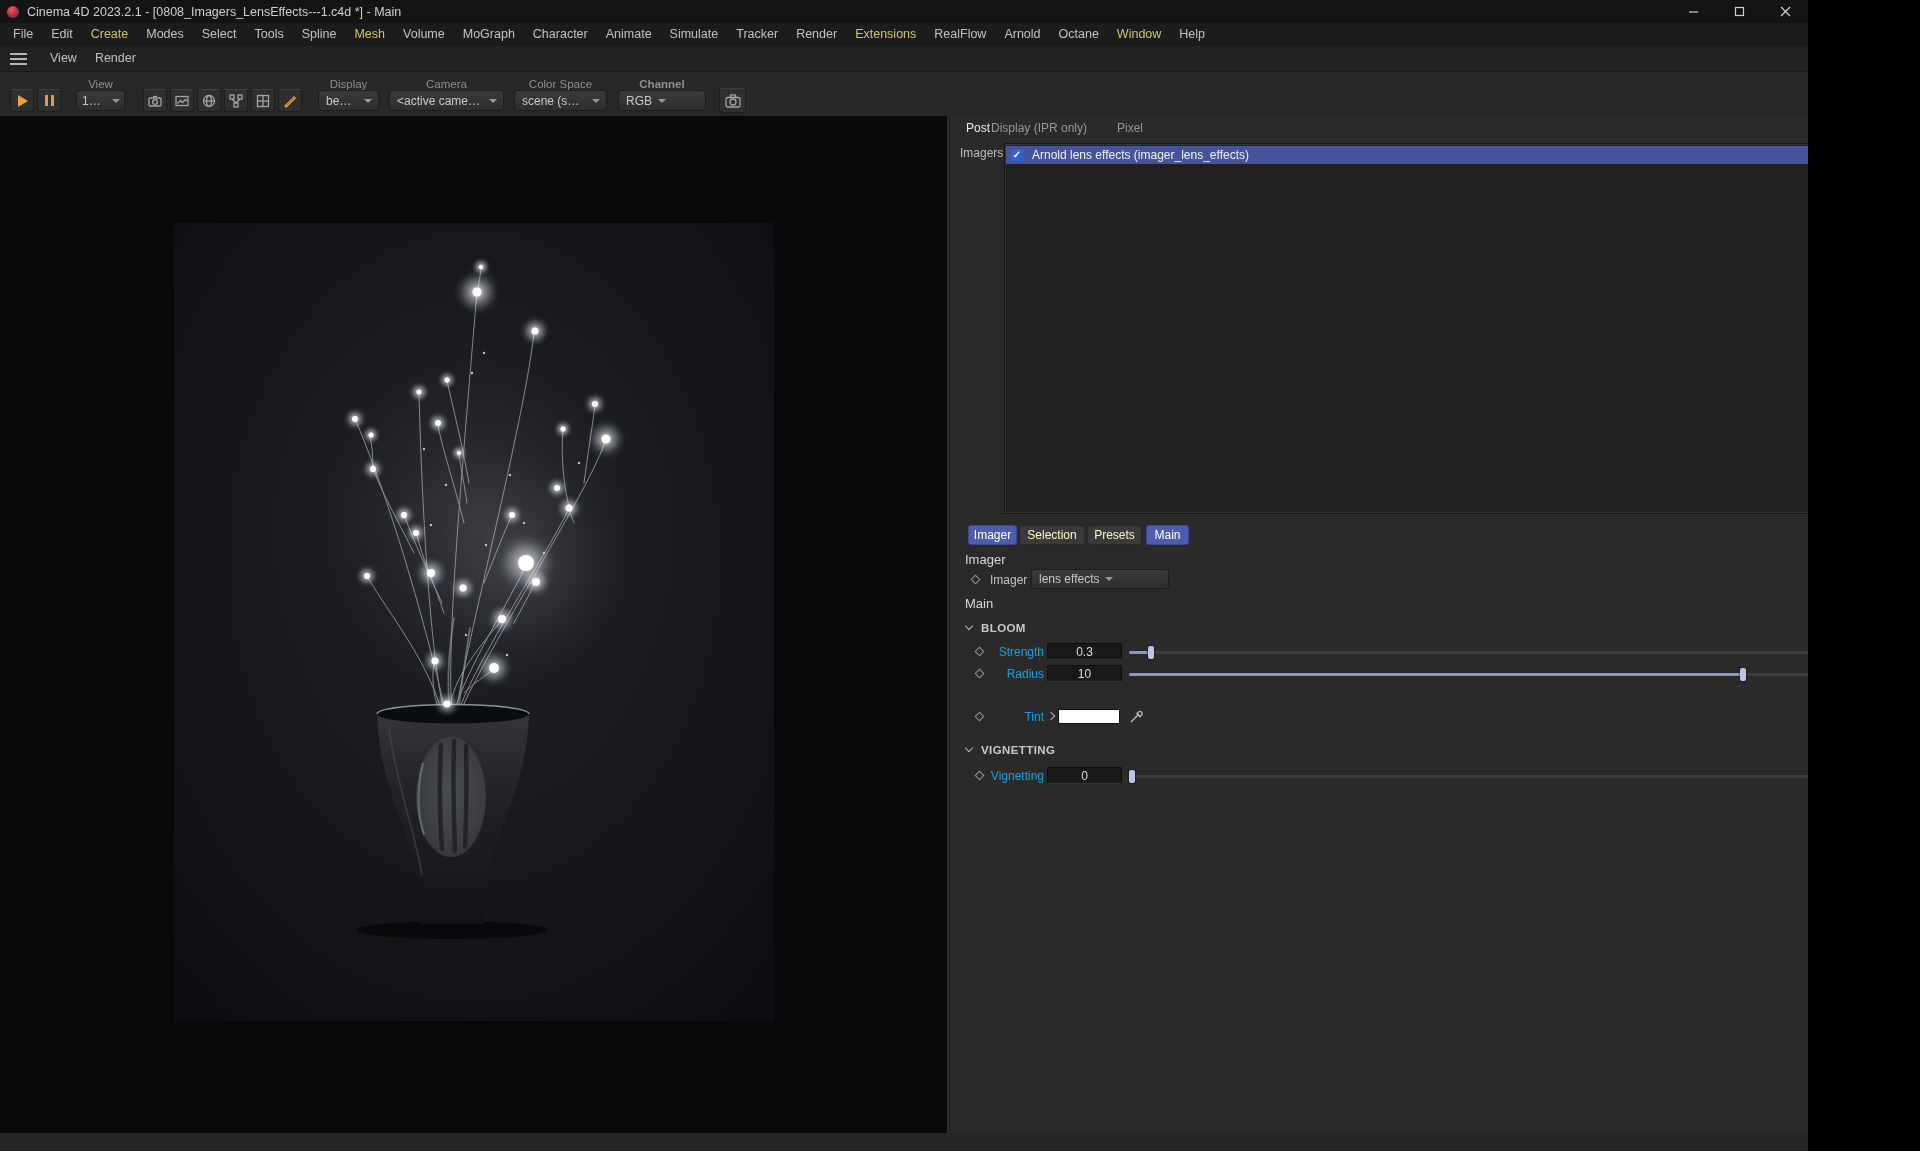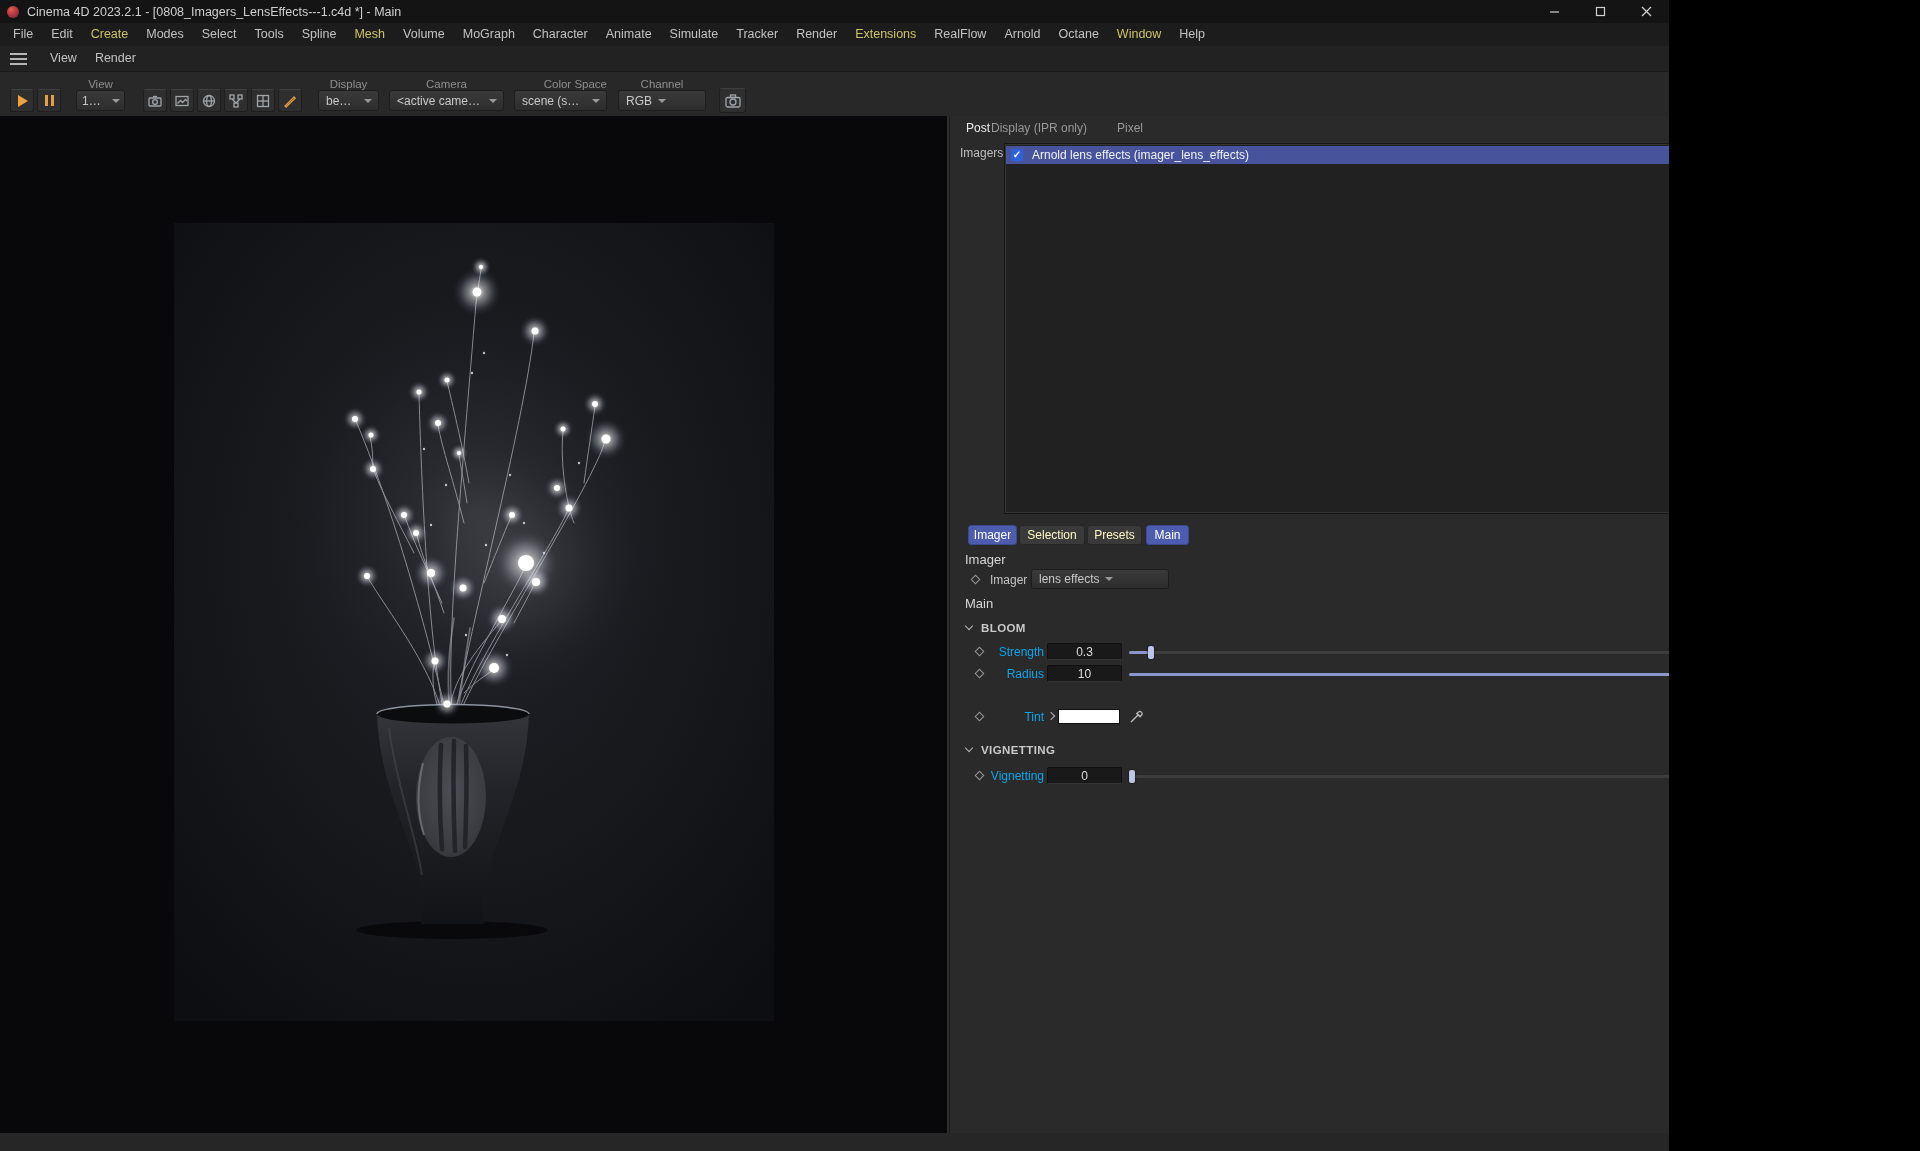--- a/index.html
+++ b/index.html
@@ -1,18 +1,18 @@
 <!DOCTYPE html>
 <html><head>
 <meta charset="utf-8">
 <style>
   * { margin:0; padding:0; box-sizing:border-box; }
   html,body { background:#000; }
   #app {
-    position:relative; width:1669px; height:1151px; overflow:hidden;
+    position:relative; width:1808px; height:1151px; overflow:hidden;
     background:#262626; font-family:"Liberation Sans", sans-serif;
     color:#c8c8c8; font-size:13px; -webkit-font-smoothing:antialiased;
   }
   
   .titlebar { position:absolute; left:0; top:0; width:100%; height:23px; background:#141414; display:flex; align-items:center; }
   .c4d-logo { width:12px; height:12px; border-radius:50%; margin:0 8px 0 7px;
     background:radial-gradient(circle at 35% 30%, #e2604e 0%, #b03040 55%, #5a2742 100%); }
   .title-text { font-size:12.5px; color:#cfcfcf; }
   .win-controls { margin-left:auto; display:flex; height:100%; }
   .win-btn { width:46px; height:100%; display:flex; align-items:center; justify-content:center; }
@@ -211,27 +211,27 @@
       <span class="dd-val">beauty</span>
       <span class="dd-arrow"></span>
     </div>
 
     <div class="grp-label" style="left:389px; width:115px;">Camera</div>
     <div class="dropdown" style="left:389px; width:115px;">
       <span class="dd-val">&lt;active camera&gt;</span>
       <span class="dd-arrow"></span>
     </div>
 
-    <div class="grp-label" style="left:514px; width:93px;text-align:right;">Color Space</div>
+    <div class="grp-label" style="left:514px; width:93px;">Color Space</div>
     <div class="dropdown" style="left:514px; width:93px;">
       <span class="dd-val">scene (sRGB)</span>
       <span class="dd-arrow"></span>
     </div>
 
-    <div class="grp-label" style="left:618px; width:88px;">Channel</div>
+    <div class="grp-label" style="left:618px; width:88px;font-weight:bold;">Channel</div>
     <div class="dropdown" style="left:618px; width:88px;">
       <span class="dd-val">RGB</span>
       <span class="dd-arrow"></span>
     </div>
 
     <div class="tbtn icon-btn" style="left:719px; width:27px; height:25px; top:16px;">
       <svg width="18" height="18">
           <rect x="2" y="5.5" width="14" height="9.5" rx="1.5"></rect>
           <circle cx="9" cy="10" r="3"></circle>
           <rect x="6.5" y="3" width="5" height="2.5"></rect>

